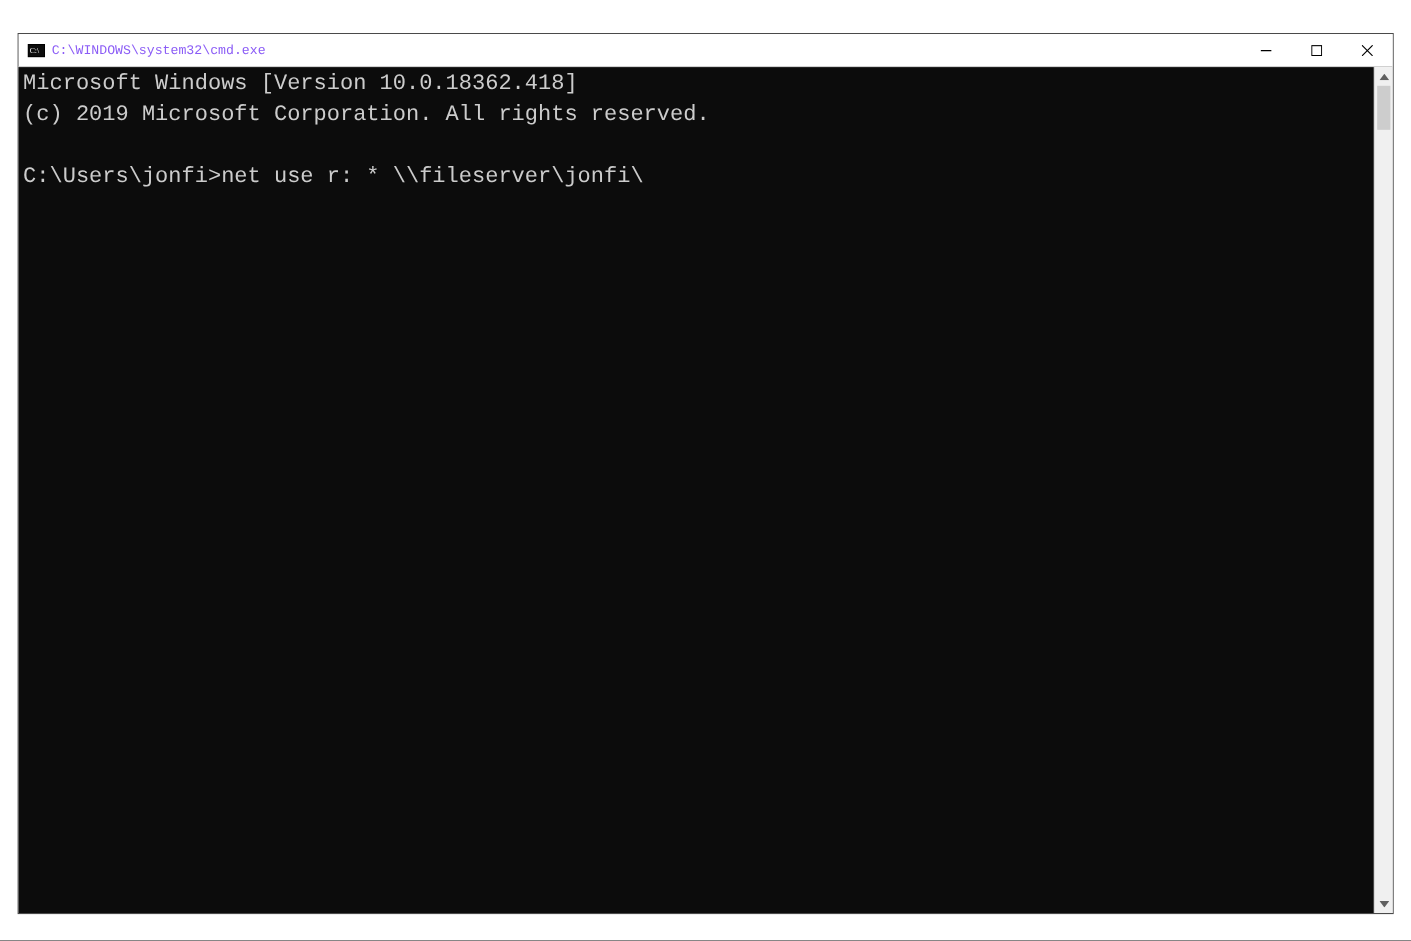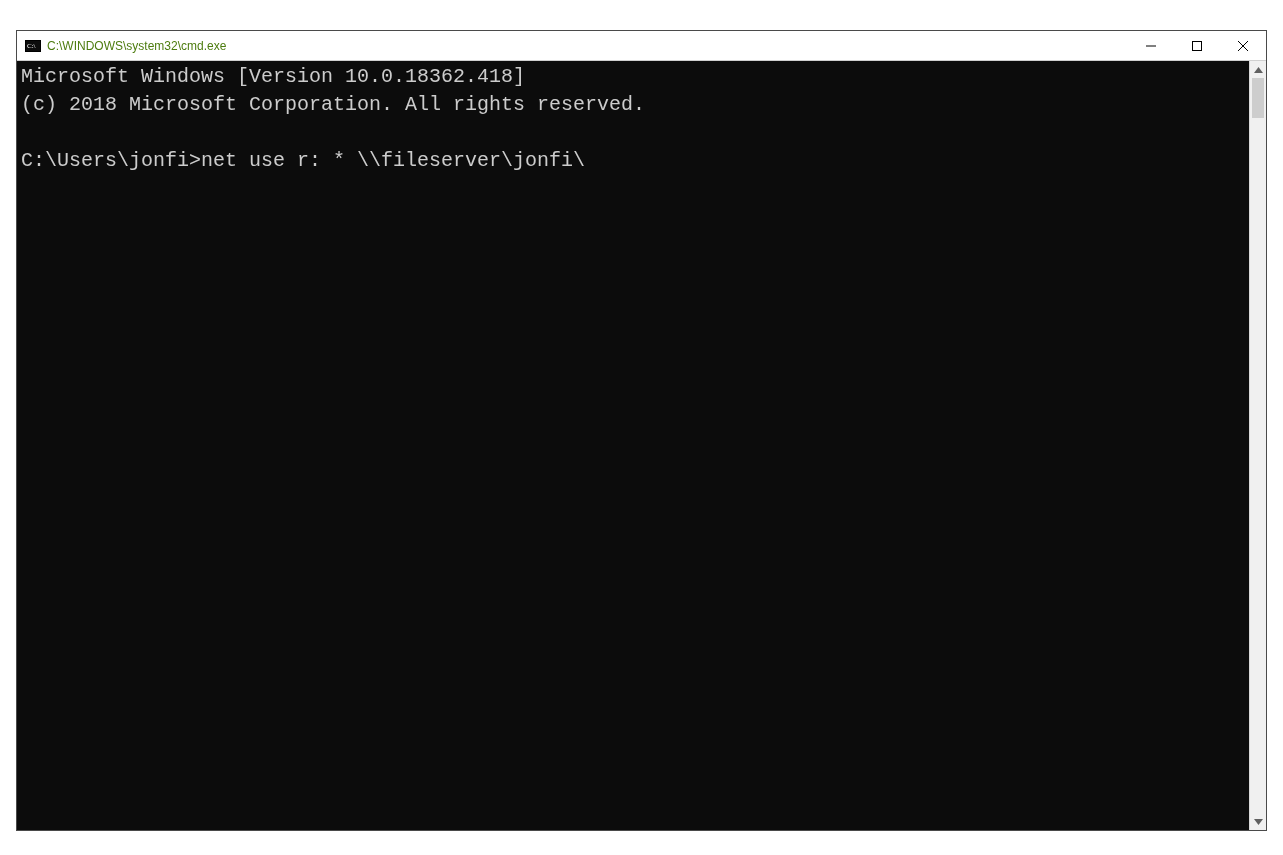--- a/index.html
+++ b/index.html
@@ -32,24 +32,25 @@
       width: 16px;
       height: 16px;
       margin-left: 8px;
       display: inline-flex;
       align-items: center;
       justify-content: center;
     }
     .title-text {
       margin-left: 6px;
       font-size: 12px;
-      color: #4d7c0f;
+      color: #8b5cf6;
       flex: 1;
       white-space: nowrap;
       overflow: hidden;
+      font-family: Liberation Mono, monospace;
     }
     .win-controls {
       display: flex;
       height: 100%;
     }
     .win-btn {
       width: 46px;
       height: 100%;
       display: flex;
       align-items: center;
@@ -130,21 +131,21 @@
         <svg width="10" height="10" viewBox="0 0 10 10">
             <line x1="0" y1="0" x2="10" y2="10" stroke="#000" stroke-width="1"></line>
             <line x1="10" y1="0" x2="0" y2="10" stroke="#000" stroke-width="1"></line>
           </svg>
       </div>
     </div>
   </div>
 
   <div class="content-with-scroll">
     <div class="terminal"><span>Microsoft Windows [Version 10.0.18362.418]</span>
-<span>(c) 2018 Microsoft Corporation. All rights reserved.</span>
+<span>(c) 2019 Microsoft Corporation. All rights reserved.</span>
 
 <span class="prompt-line"><span>C:\Users\jonfi&gt;</span><span>net use r: * \\fileserver\jonfi\</span></span></div>
 
     <div class="scrollbar">
       <div class="scroll-arrow">
         <svg width="9" height="6" viewBox="0 0 9 6">
             <path d="M4.5 0 L9 6 L0 6 Z" fill="#606060"></path>
           </svg>
       </div>
       <div class="scroll-track">

